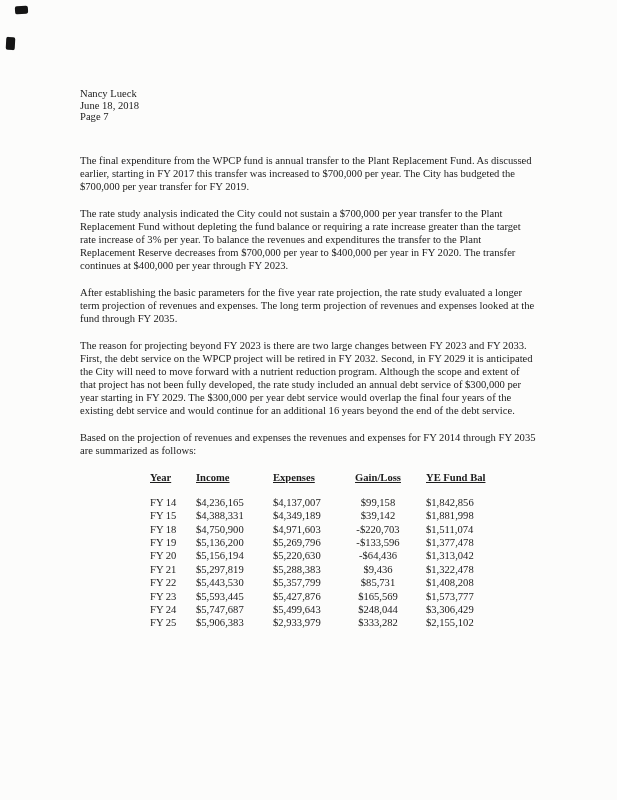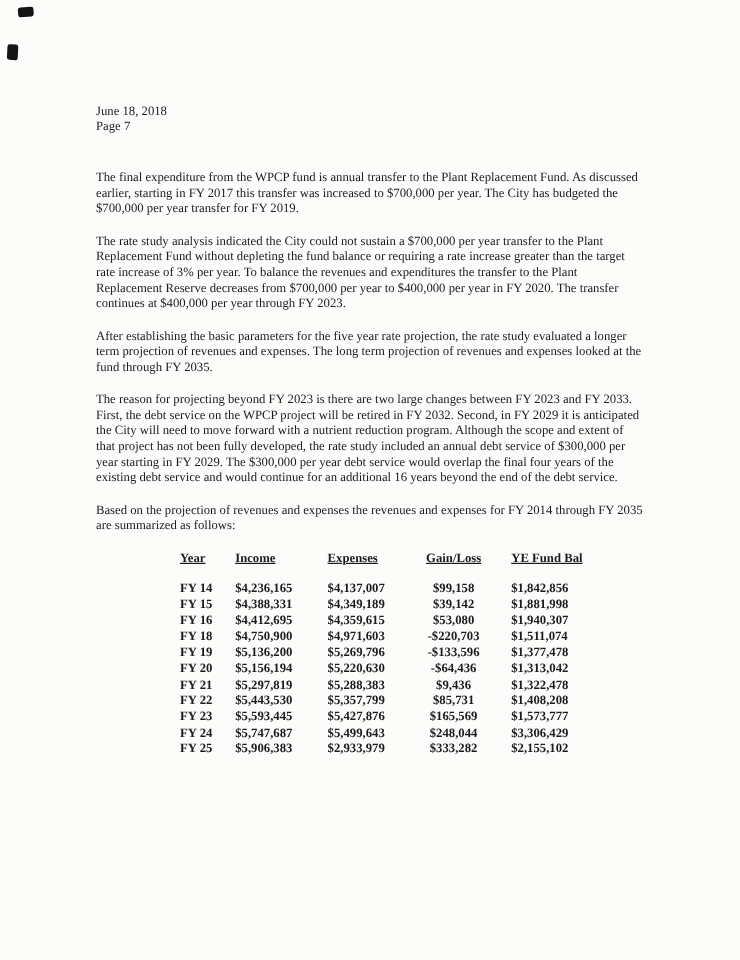--- a/index.html
+++ b/index.html
@@ -33,38 +33,39 @@
   .table-wrap { margin-left: 70px; margin-top: 2px; }
   table { border-collapse: collapse; font-size: 10.6px; color: #1b1b1b; }
   th {
     font-weight: bold;
     text-decoration: underline;
     text-align: left;
     padding: 0 0 12px 0;
     vertical-align: top;
     white-space: nowrap;
   }
-  td { padding: 0; line-height: 13.4px; white-space: nowrap; font-weight: bold; }
+  td { padding: 0; line-height: 13.4px; white-space: nowrap; }
   th:nth-child(1), td:nth-child(1) { width: 46px; }
   th:nth-child(2), td:nth-child(2) { width: 77px; }
   th:nth-child(3), td:nth-child(3) { width: 73px; }
   th:nth-child(4), td:nth-child(4) { width: 64px; text-align: center; }
   th:nth-child(5), td:nth-child(5) { width: 96px; padding-left: 16px; text-align: left; }
 </style>
 </head>
 <body>
 
 <div class="page">
 
   <div class="artifact artifact-1"></div>
   <div class="artifact artifact-2"></div>
 
   <div class="content">
 
     <div class="header-block">
+      <div>Nancy Lueck</div>
       <div>June 18, 2018</div>
       <div>Page 7</div>
     </div>
 
     <p class="para">The final expenditure from the WPCP fund is annual transfer to the Plant Replacement Fund. As discussed earlier, starting in FY 2017 this transfer was increased to $700,000 per year. The City has budgeted the $700,000 per year transfer for FY 2019.</p>
     <p class="para">The rate study analysis indicated the City could not sustain a $700,000 per year transfer to the Plant Replacement Fund without depleting the fund balance or requiring a rate increase greater than the target rate increase of 3% per year. To balance the revenues and expenditures the transfer to the Plant Replacement Reserve decreases from $700,000 per year to $400,000 per year in FY 2020. The transfer continues at $400,000 per year through FY 2023.</p>
     <p class="para">After establishing the basic parameters for the five year rate projection, the rate study evaluated a longer term projection of revenues and expenses. The long term projection of revenues and expenses looked at the fund through FY 2035.</p>
     <p class="para">The reason for projecting beyond FY 2023 is there are two large changes between FY 2023 and FY 2033. First, the debt service on the WPCP project will be retired in FY 2032. Second, in FY 2029 it is anticipated the City will need to move forward with a nutrient reduction program. Although the scope and extent of that project has not been fully developed, the rate study included an annual debt service of $300,000 per year starting in FY 2029. The $300,000 per year debt service would overlap the final four years of the existing debt service and would continue for an additional 16 years beyond the end of the debt service.</p>
     <p class="para">Based on the projection of revenues and expenses the revenues and expenses for FY 2014 through FY 2035 are summarized as follows:</p>
 
@@ -86,27 +87,20 @@
               <td>$4,137,007</td>
               <td>$99,158</td>
               <td>$1,842,856</td>
             </tr>
             <tr>
               <td>FY 15</td>
               <td>$4,388,331</td>
               <td>$4,349,189</td>
               <td>$39,142</td>
               <td>$1,881,998</td>
-            </tr>
-            <tr>
-              <td>FY 16</td>
-              <td>$4,412,695</td>
-              <td>$4,359,615</td>
-              <td>$53,080</td>
-              <td>$1,940,307</td>
             </tr>
             <tr>
               <td>FY 18</td>
               <td>$4,750,900</td>
               <td>$4,971,603</td>
               <td>-$220,703</td>
               <td>$1,511,074</td>
             </tr>
             <tr>
               <td>FY 19</td>

